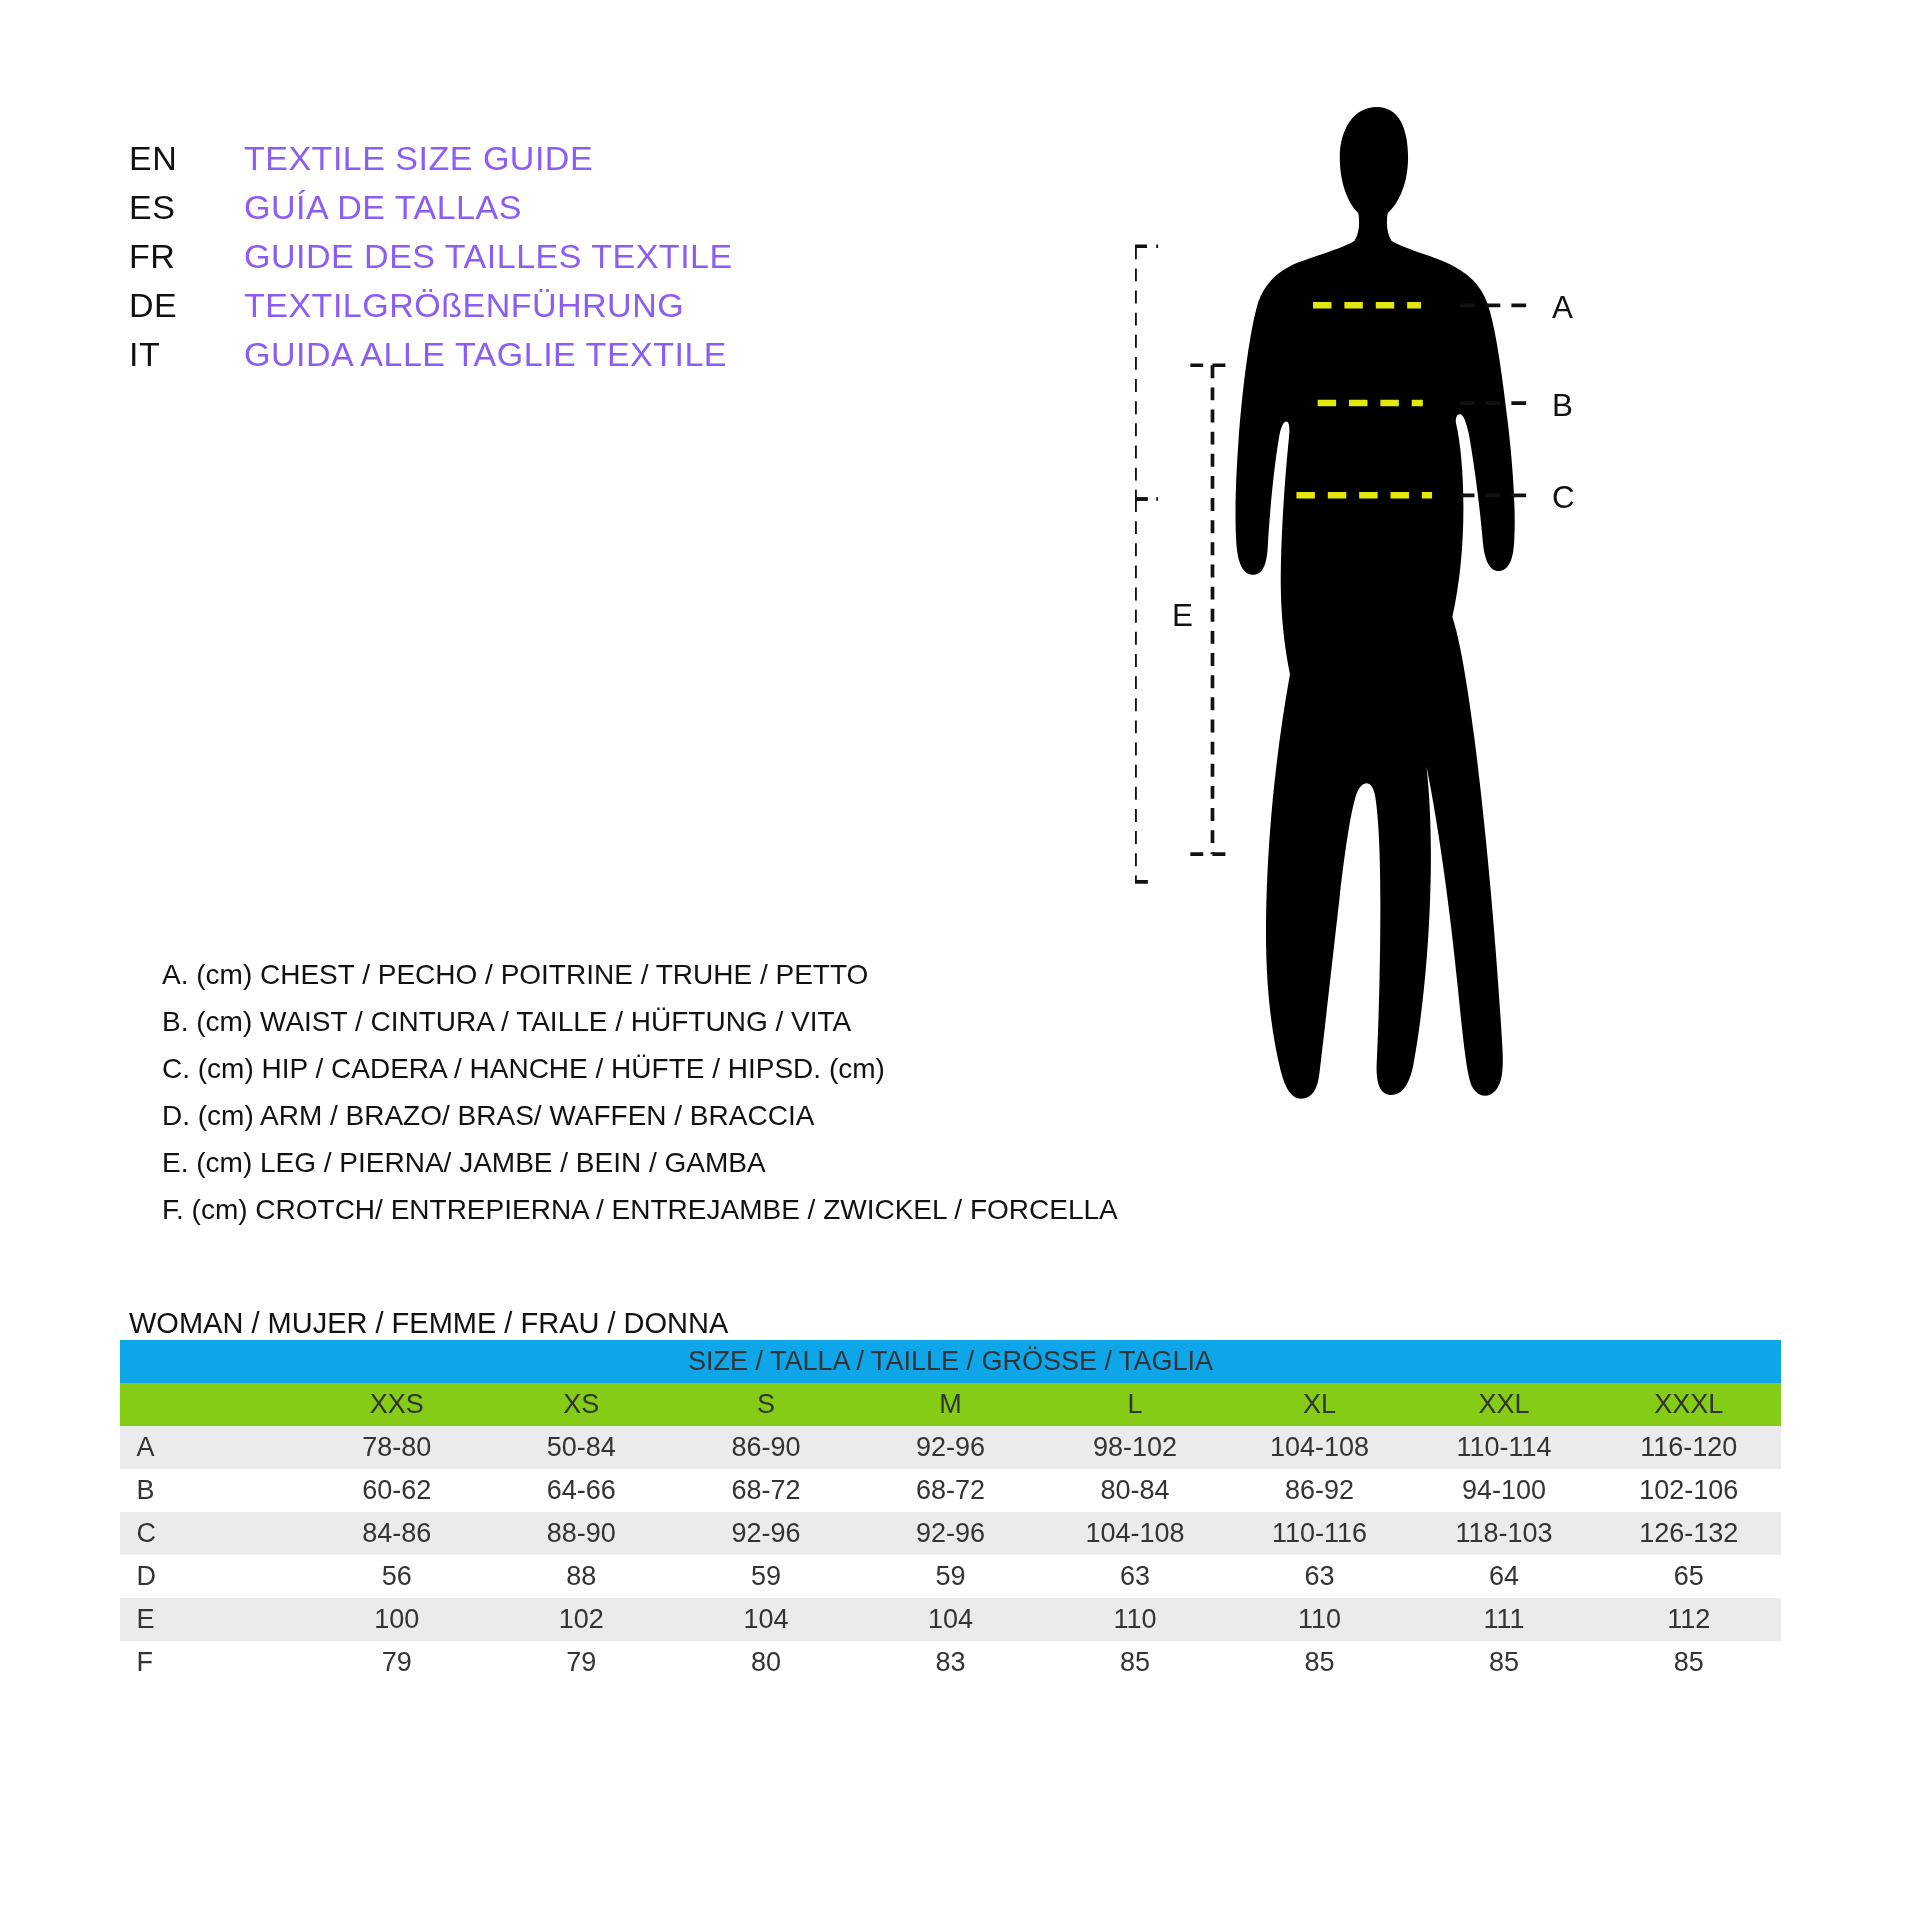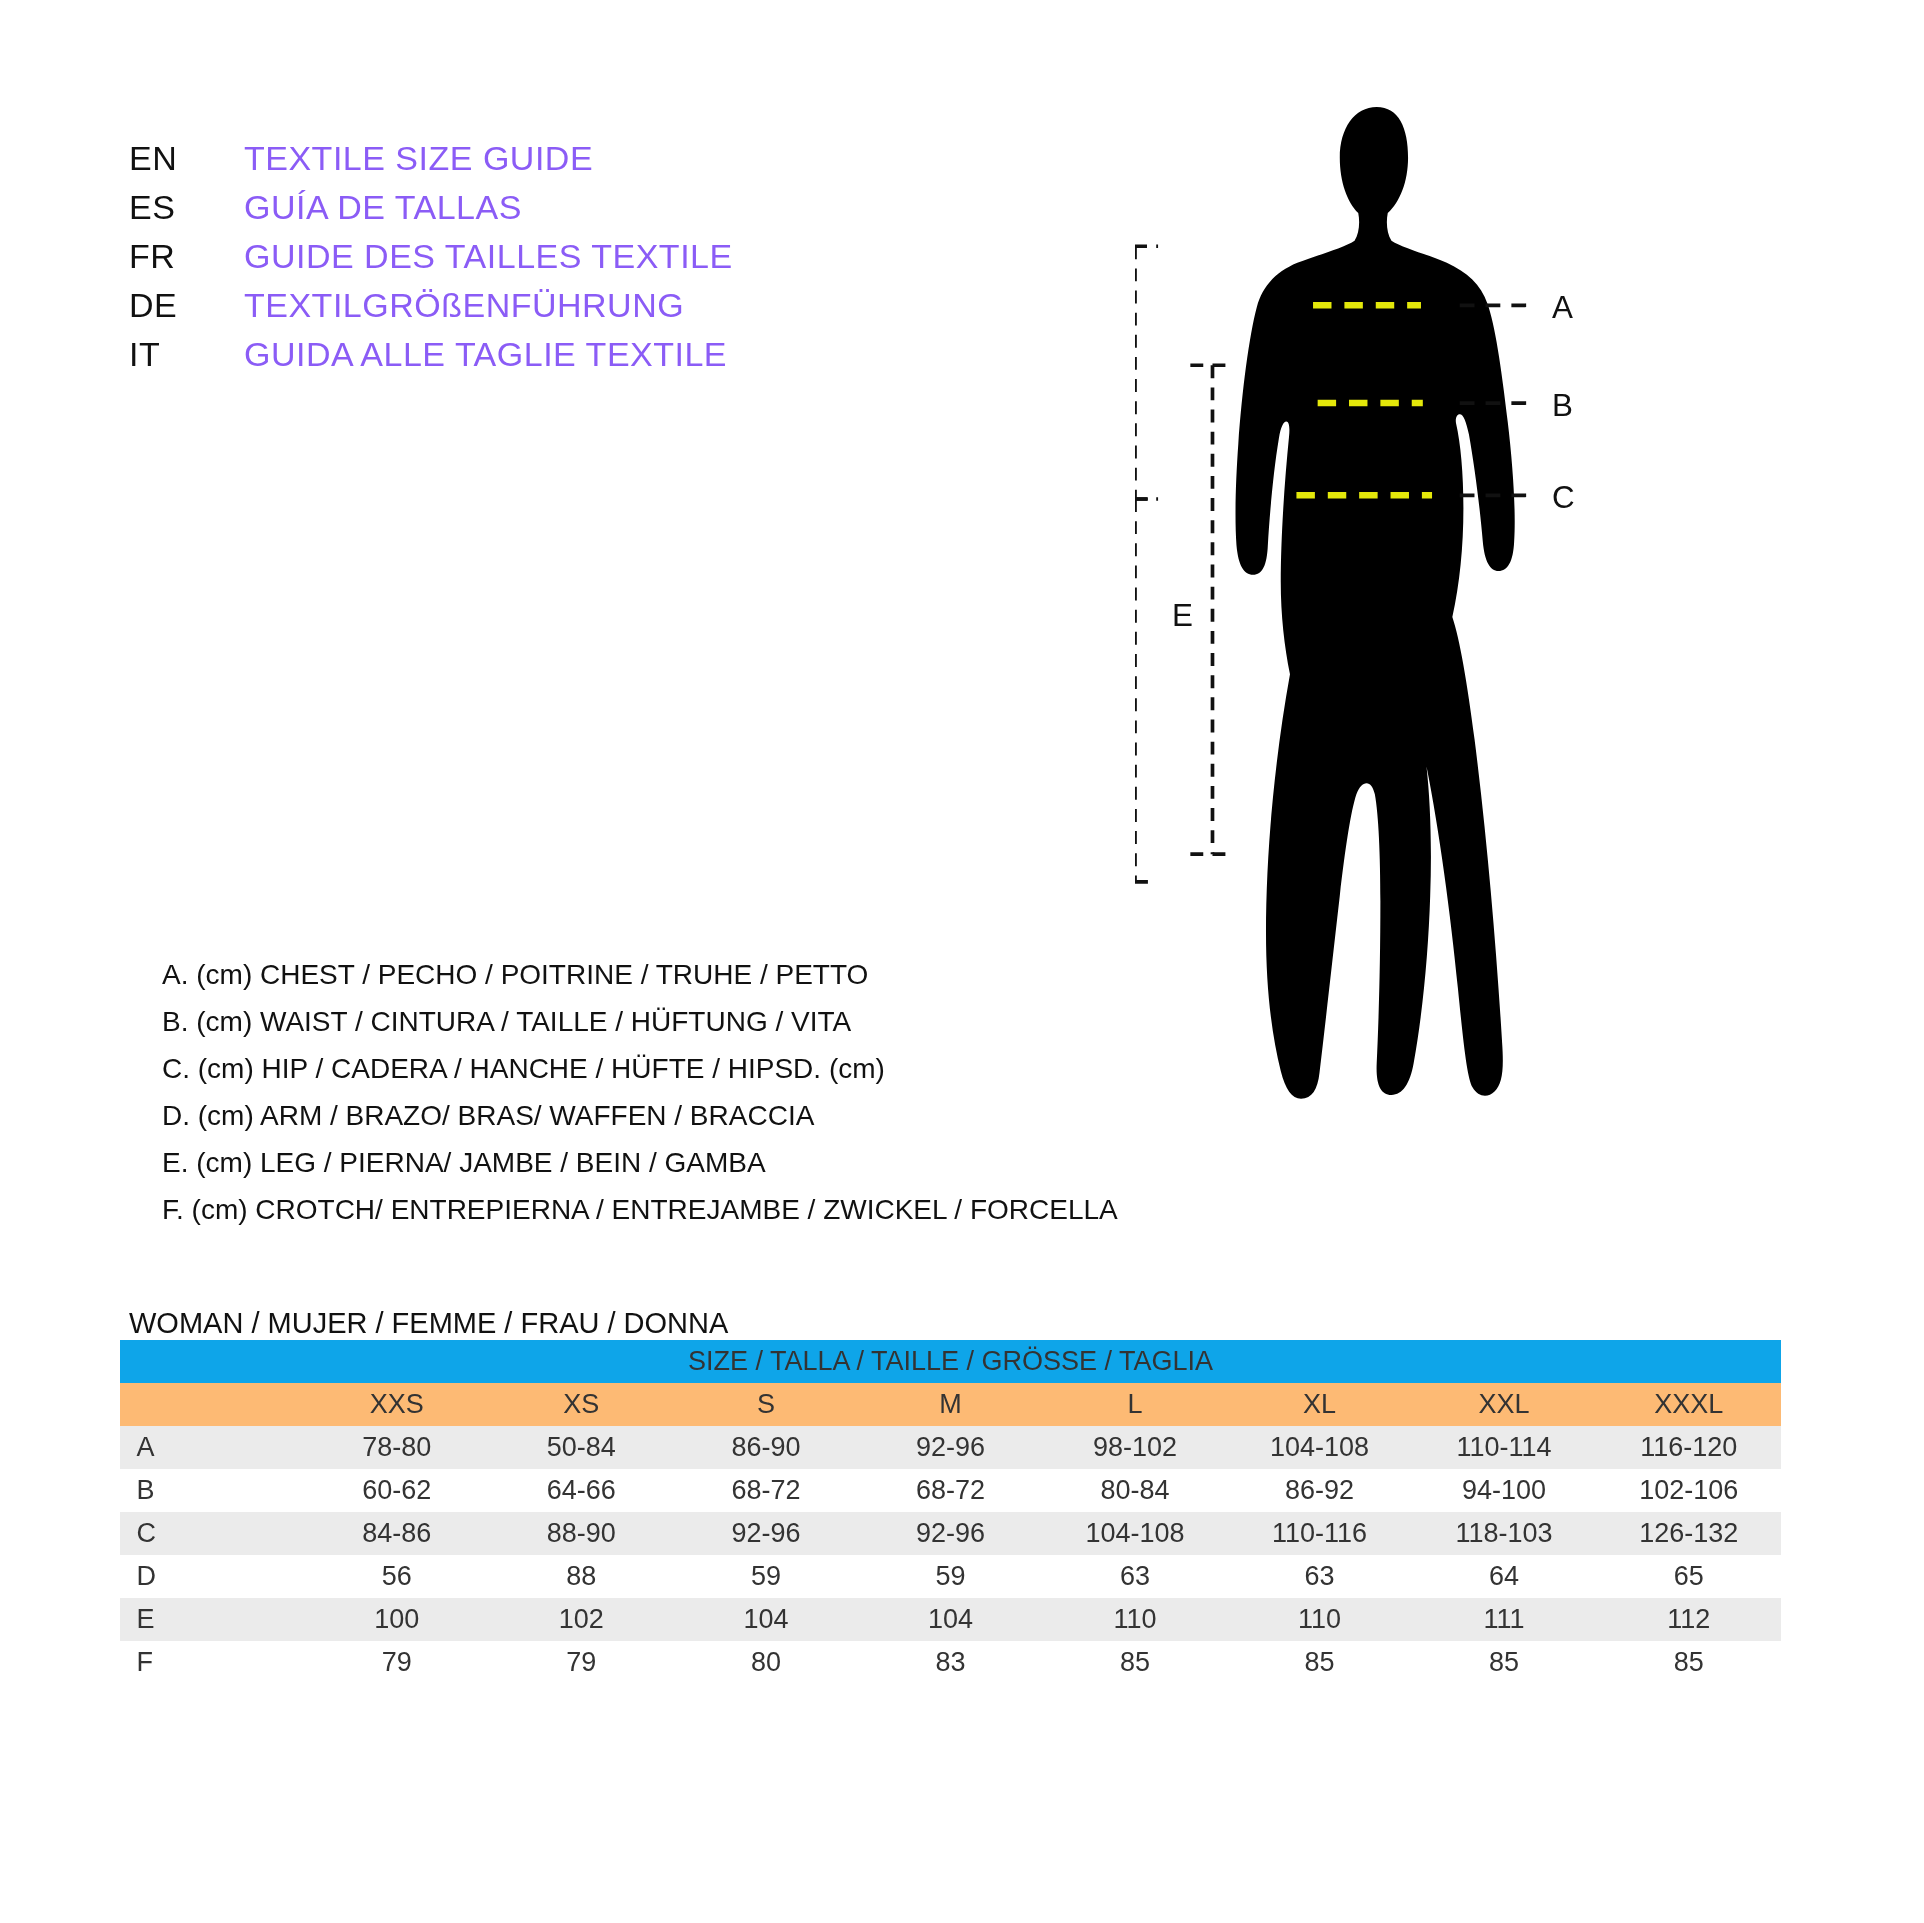--- a/index.html
+++ b/index.html
@@ -101,21 +101,21 @@
     padding-left: 16.6px !important;
     color: #333;
   }
   tr.shade td {
     background: #ebebeb;
   }
   tr.plain td {
     background: #ffffff;
   }
   .sizes-row td {
-    background: #fdba74;
+    background: #84cc16;
     color: #333;
   }
 
   
   .figure-area {
     position: absolute;
     left: 1135px;
     top: 65px;
     width: 738px;
     height: 1108px;

